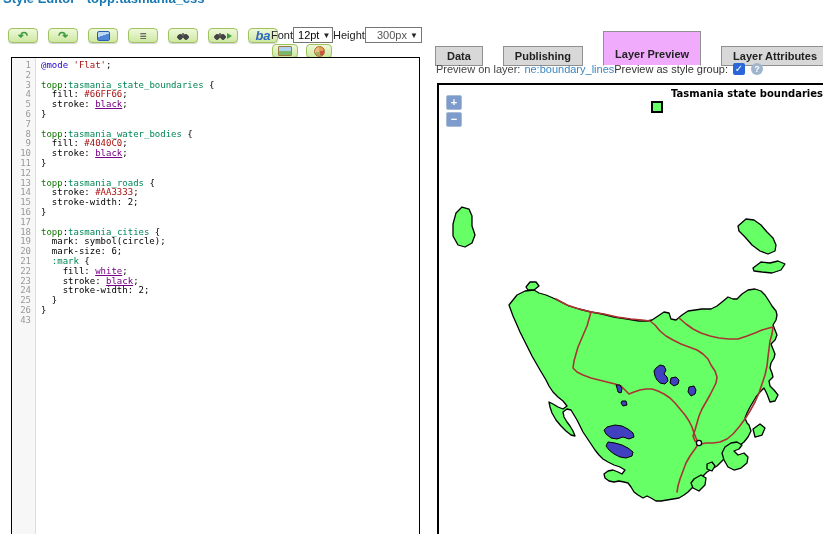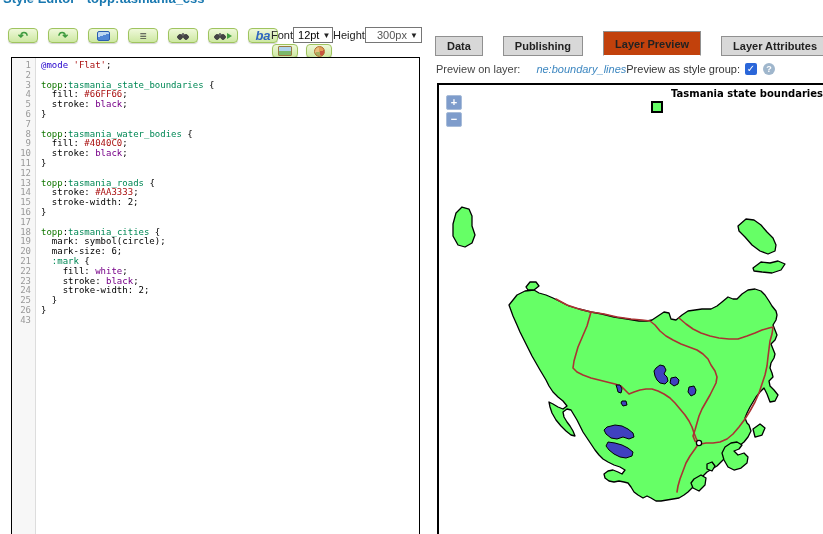--- a/index.html
+++ b/index.html
@@ -49,32 +49,32 @@
   .gutter { width:24px; background:#f7f7f7; border-right:1px solid #ddd;
             padding-top:3px; text-align:right; }
   .gutter-num { height:9.8px; line-height:9.8px; color:#999; padding-right:4px; }
   .code { flex:1; padding:3px 0 0 5px; white-space:pre; cursor:text; }
   .code-line { height:9.8px; line-height:9.8px; color:#000; }
   .tok-kw  { color:#2200cc;margin-top:13px; }   
   .tok-str { color:#aa1111; }   
   .tok-num { color:#aa1111; }
   .tok-tag { color:#117700; }   
   .tok-v3  { color:#008855; }   
-  .tok-kw2 { color:#770088; }   
+  .tok-kw2 { color:#770088;text-decoration:underline; }   
   .tok-pl  { color:#000; }
 
   
   .tabs { position:absolute; left:435px; top:31px; display:flex; gap:20px; align-items:flex-end; }
   .tab { background:#d8d8d8; border:1px solid #909090; padding:3px 11px; font-weight:bold;
          font-size:11px; color:#222; cursor:pointer; white-space:nowrap; }
-  .tab.active { background:#c2410c; border-bottom:1px solid #fff; padding-top:6px; padding-bottom:5px; }
+  .tab.active { background:#f0abfc; border-bottom:1px solid #fff; padding-top:16px; padding-bottom:5px; }
 
   .preview-bar { position:absolute; left:436px; top:63px; width:372px; display:flex;
                  align-items:flex-start; font-size:11px; color:#444; }
-  .layer-link { color:#3d87c0; margin-left:16px; cursor:pointer;font-style:italic; }
+  .layer-link { color:#3d87c0; margin-left:4px; cursor:pointer; }
   .group-label { color:#333; }
   .checkbox { width:12px; height:12px; background:#2a66d9; border-radius:2px; margin-left:5px;
               display:flex; align-items:center; justify-content:center; color:#fff;
               font-size:10px; line-height:10px; cursor:pointer; }
   .help-ico { width:12px; height:12px; border-radius:50%; background:#9fb6cc; margin-left:6px;
               display:flex; align-items:center; justify-content:center; color:#fff;
               font-size:9px; font-weight:bold; cursor:pointer; }
 
   
   .map { position:absolute; left:437px; top:83px; width:400px; height:470px;

